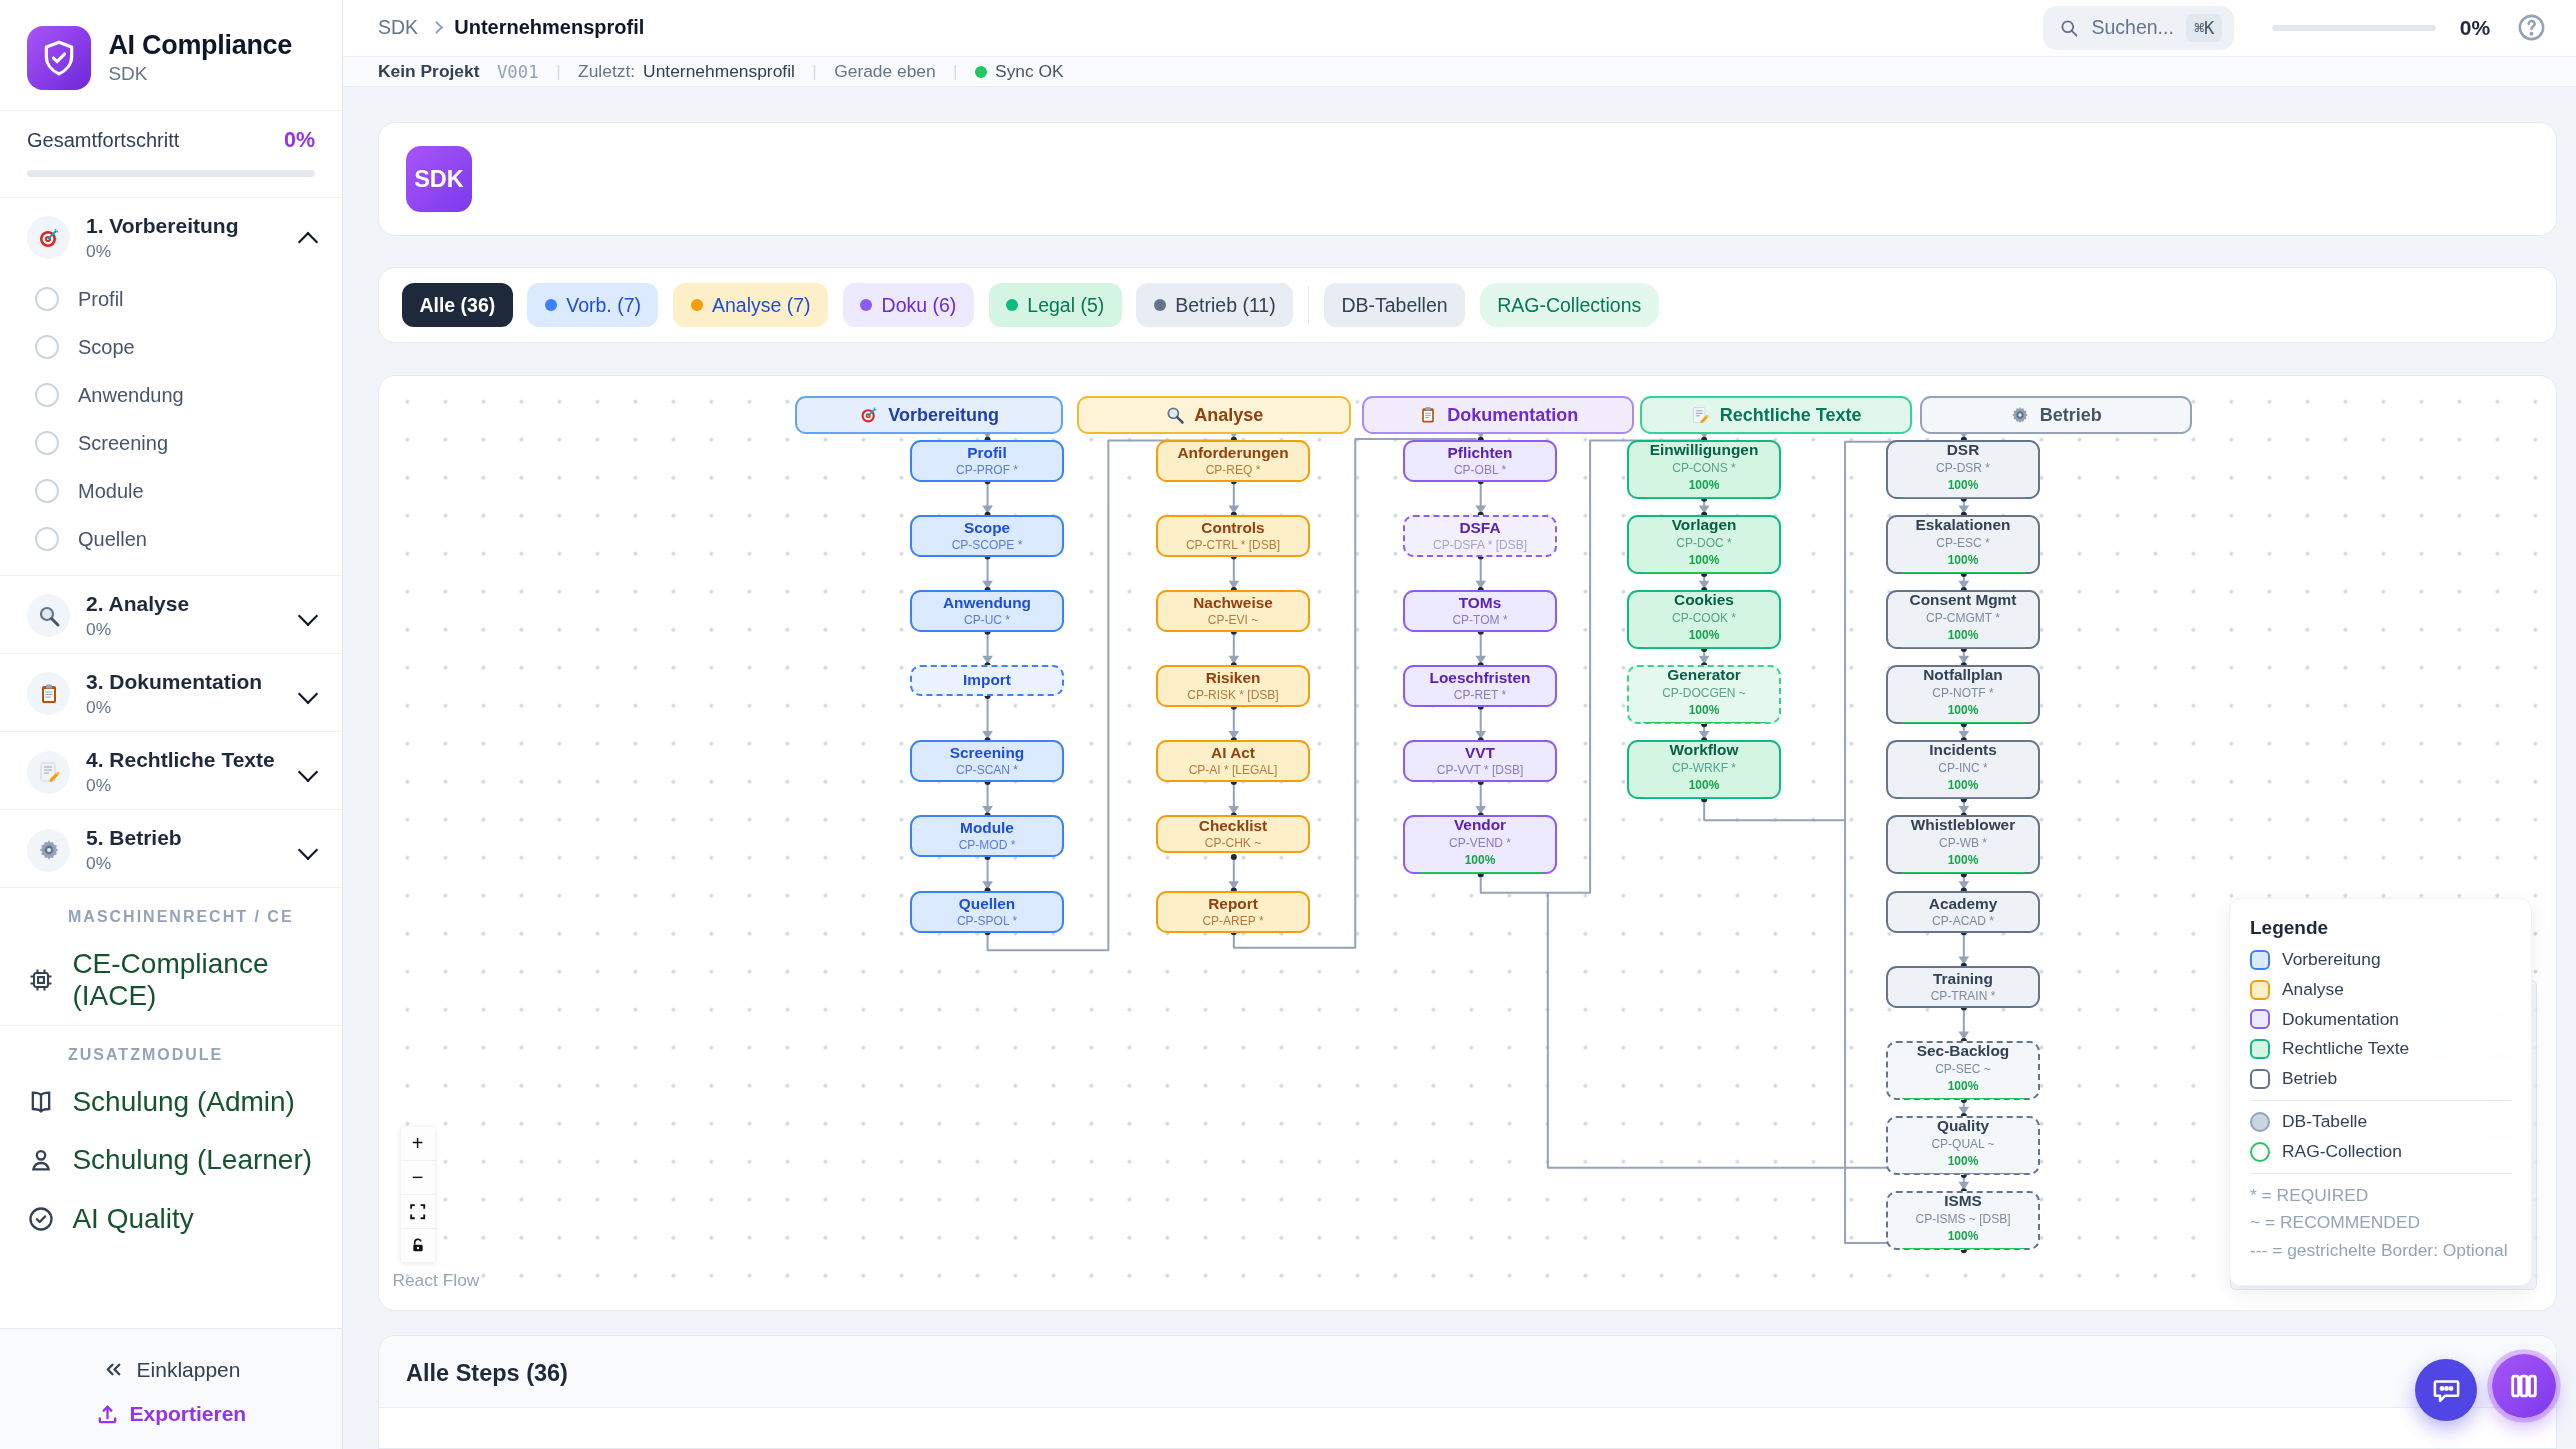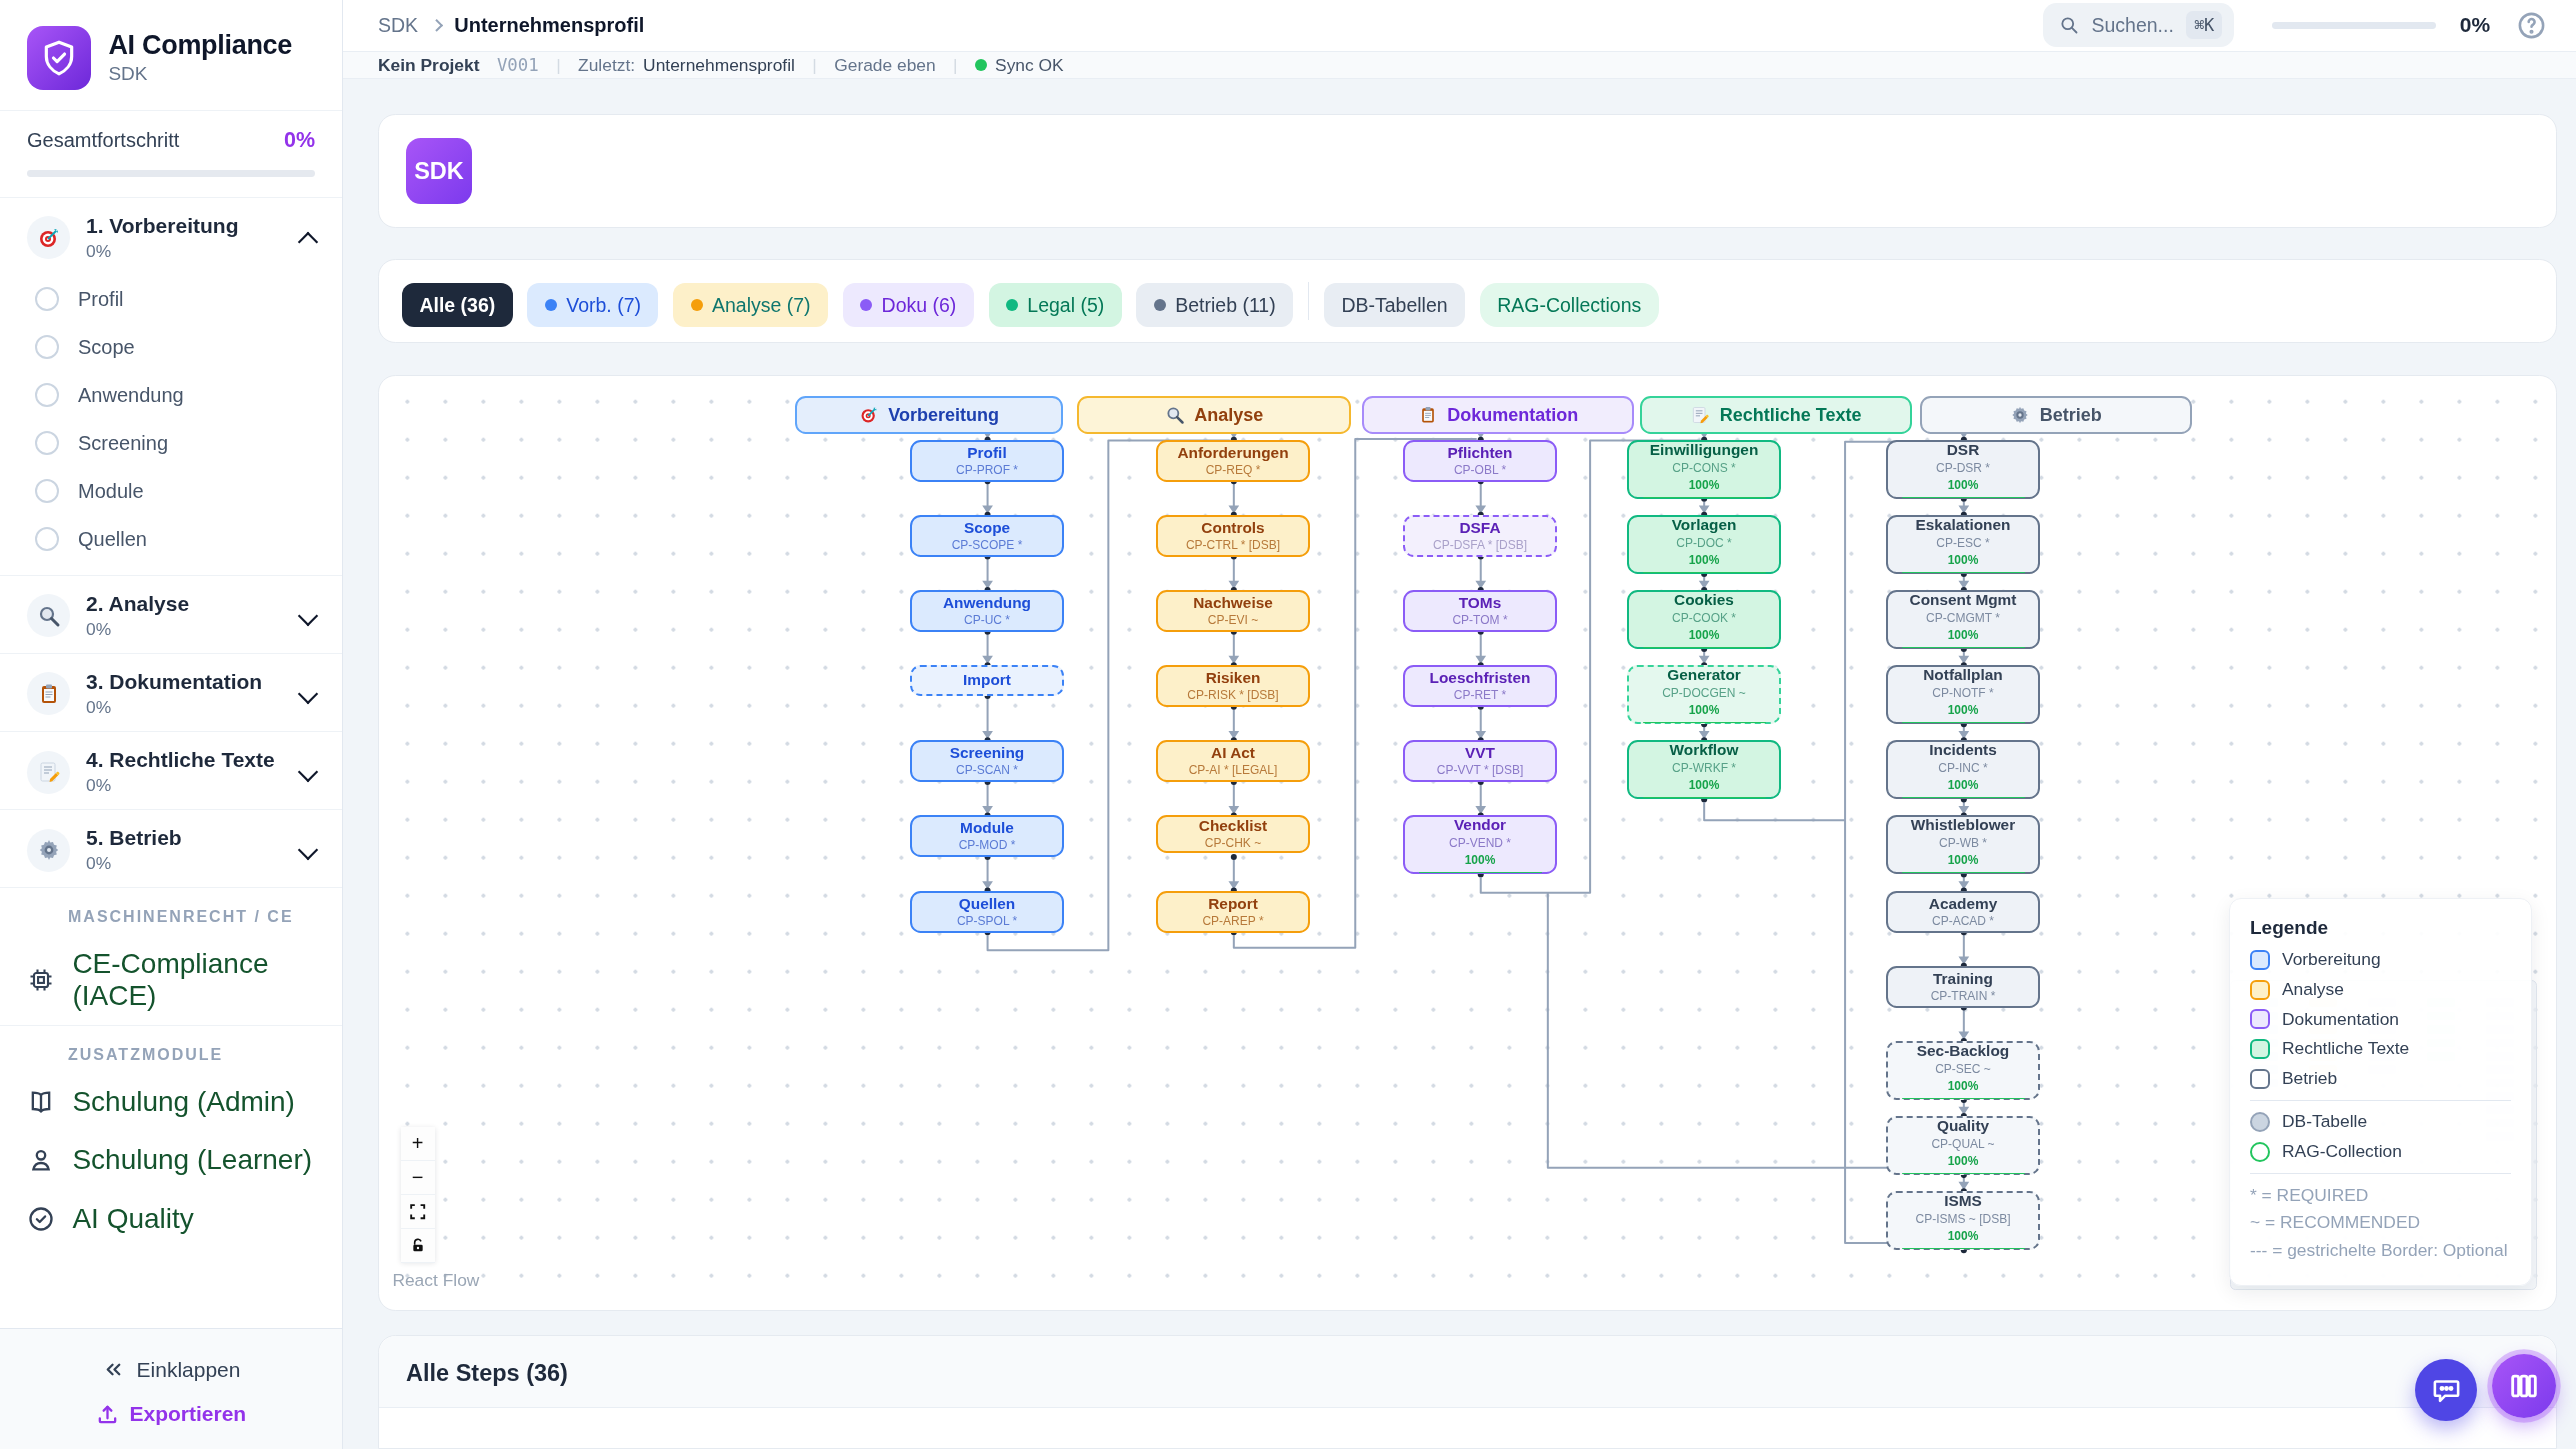--- a/index.html
+++ b/index.html
@@ -79,25 +79,25 @@
   
   .content { flex:1; padding:35px 19px 0 35px; display:flex; flex-direction:column; }
   .card { background:#fff; border:1.3px solid #e5eaf0; border-radius:17.4px; }
   .hero { display:flex; align-items:center; gap:21.5px; padding:23px 27px; }
   .sdk-badge { width:66px; height:66px; border-radius:14.8px; background:linear-gradient(135deg,#a855f7,#7c3aed);
     color:#fff; font-size:23.5px; font-weight:bold; display:flex; align-items:center; justify-content:center; }
   .hero-title { font-size:31px; font-weight:bold; color:#0f172a; letter-spacing:-0.3px; }
   .hero-sub { font-size:20px; color:#64748b; margin-top:8px; }
   .filters { margin-top:31px; padding:14.8px 23px; display:flex; align-items:center; gap:14.8px; }
   .pill { height:44px; border-radius:12px; display:flex; align-items:center; gap:9.4px; padding:0 17.4px;
-    font-size:19.5px; cursor:pointer; white-space:nowrap;margin-top:8px; }
+    font-size:19.5px; cursor:pointer; white-space:nowrap; }
   .pill .pdot { width:12px; height:12px; border-radius:50%; }
   .pill.dark { background:#1e293b; color:#fff; font-weight:bold; }
   .pill.blue { background:#dbeafe; color:#1d4ed8; } .pill.blue .pdot{ background:#3b82f6; }
-  .pill.amber { background:#fdf0c9; color:#0f766e;justify-content:space-between; } .pill.amber .pdot{ background:#f59e0b; }
+  .pill.amber { background:#fdf0c9; color:#1d4ed8;justify-content:space-between; } .pill.amber .pdot{ background:#f59e0b; }
   .pill.purple { background:#ede9fe; color:#6d28d9; } .pill.purple .pdot{ background:#8b5cf6; }
   .pill.green { background:#d3f5e2; color:#047857; } .pill.green .pdot{ background:#10b981; }
   .pill.slate { background:#e8edf3; color:#334155; } .pill.slate .pdot{ background:#64748b; }
   .pill.gray { background:#e8edf3; color:#334155; }
   .pill.mint { background:#e2f8ec; color:#047857;border-radius:17px; }
   .pill-div { width:1.3px; height:38px; background:#e2e8f0; }
 
   
   .flow-card { margin-top:32px; height:936px; position:relative; overflow:hidden;
     background-image: radial-gradient(#d3dae3 1.6px, transparent 1.6px);

